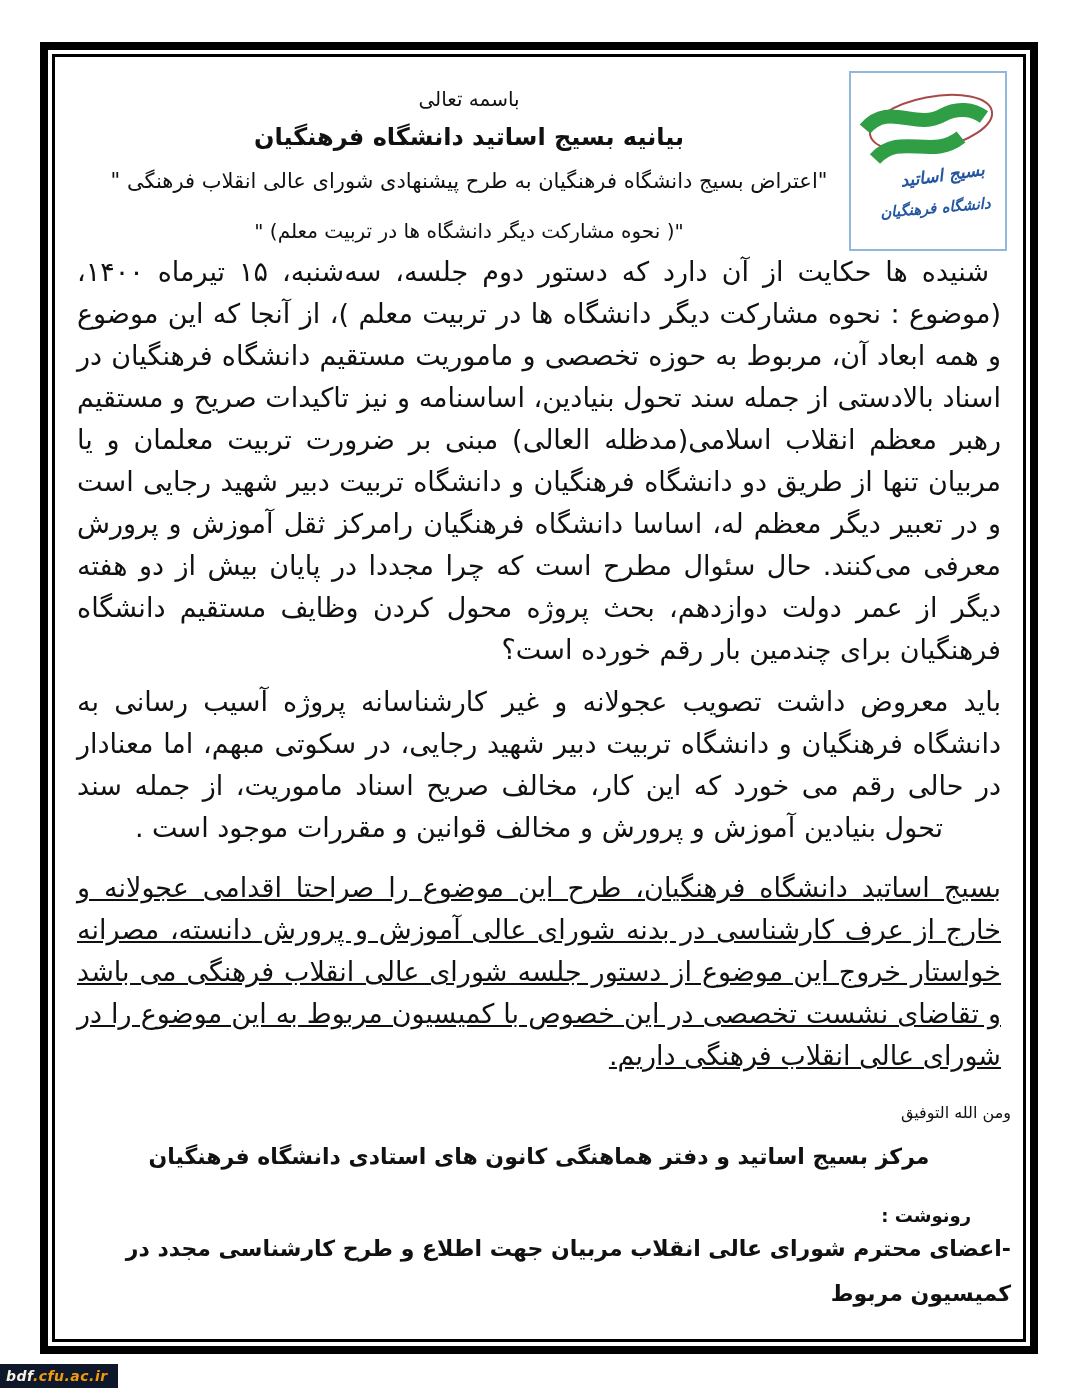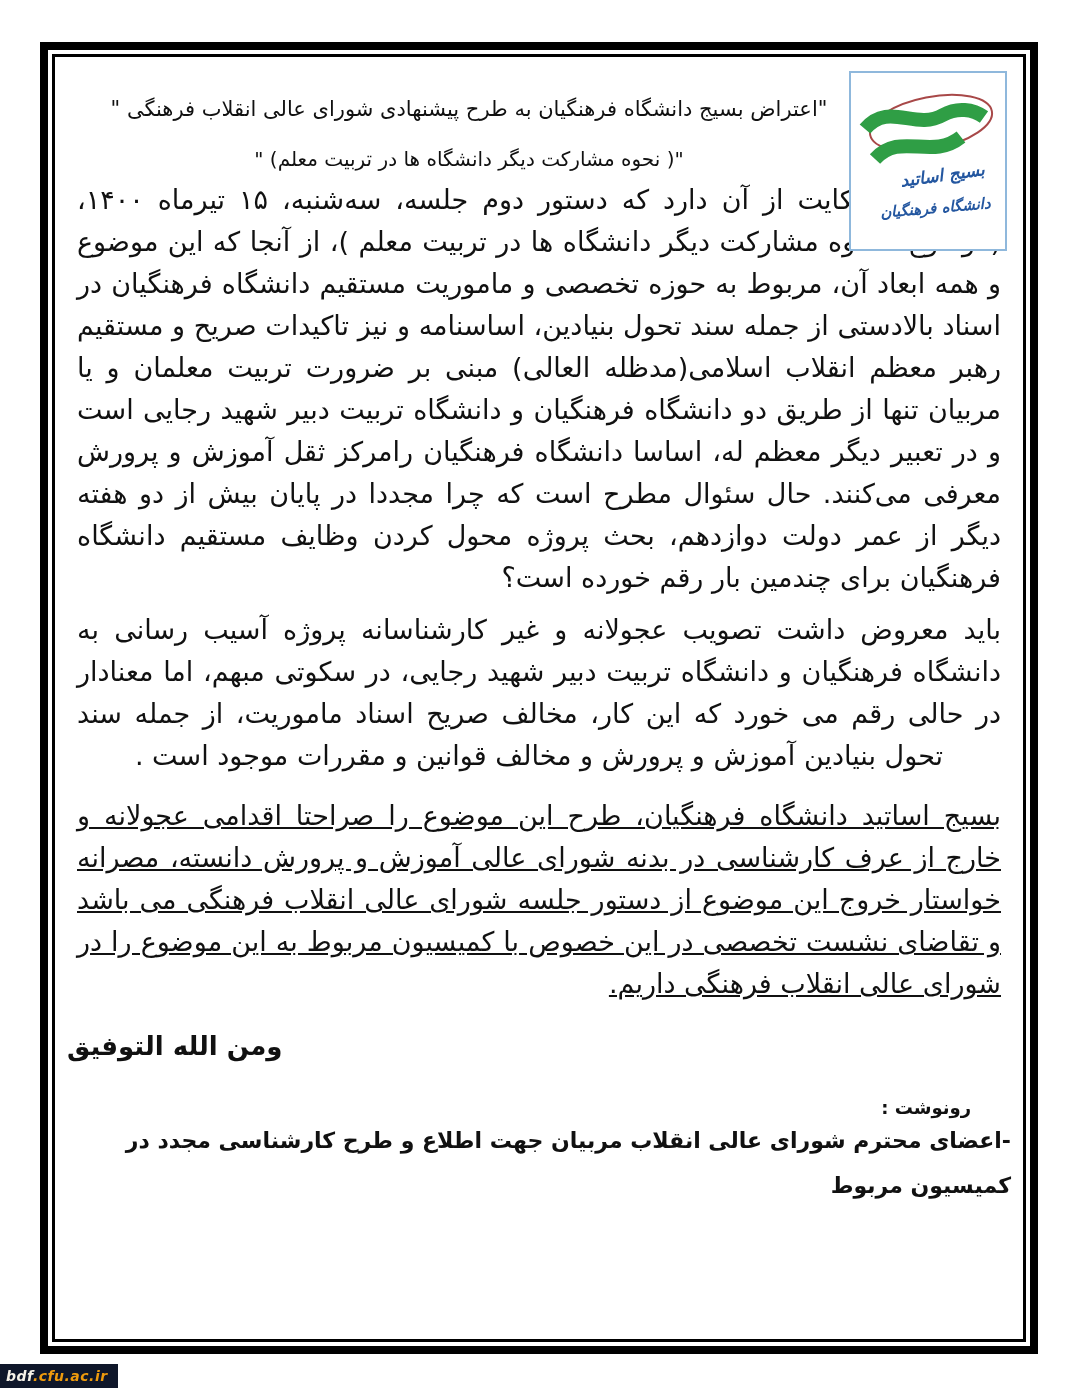--- a/index.html
+++ b/index.html
@@ -52,21 +52,21 @@
   .recipient-line3 { padding-right:38px; }
   .salutation { font-weight:normal; font-size:20px; padding-right:58px;
                 text-align:right; margin-top:4px; }
   
   .body-par { font-size:27px; line-height:42px; text-align:justify;
               text-justify:inter-word; margin:10px; }
   .par1 { margin-top:8px; text-indent:12px; }
   .par2 { margin-top:10px; text-align-last:center; }
   .par3 { margin-top:18px;text-decoration:underline; }
   
-  .benediction { text-align:left; font-weight:bold; font-size:26px; margin-top:26px; }
+  .benediction { text-align:right; font-weight:normal; font-size:16px; margin-top:26px; }
   .signature   { text-align:center; font-weight:bold; font-size:22px; margin-top:22px; }
   
   .cc-block { margin-top:36px; font-weight:bold; }
   .cc-label { text-align:right; font-size:18px; padding-right:40px; }
   .cc-item  { text-align:right; font-size:22px; line-height:45px; }
   .cc-item:first-of-type { margin-top:4px; }
   
   .watermark {
     position:absolute; left:0; top:1364px;
     background:#0f172a;
@@ -87,30 +87,33 @@
       <svg viewBox="0 0 154 176">
         <ellipse cx="80" cy="50" rx="62" ry="26" fill="none" stroke="#a84848" stroke-width="2" transform="rotate(-11 80 50)"></ellipse>
         <path d="M14,56 C 38,28 64,58 92,42 C106,34 122,36 133,44" fill="none" stroke="#2f9e45" stroke-width="14"></path>
         <path d="M24,86 C 50,58 80,88 110,64" fill="none" stroke="#2f9e45" stroke-width="14"></path>
       </svg>
       <div class="logo-line1">بسیج اساتید</div>
       <div class="logo-line2">دانشگاه فرهنگیان</div>
     </div>
 
     <div class="doc-header">
+      <div class="bismillah">باسمه تعالی</div>
+      <div class="doc-title">بیانیه بسیج اساتید دانشگاه فرهنگیان</div>
       <div class="doc-sub1">"اعتراض بسیج  دانشگاه فرهنگیان به طرح پیشنهادی شورای عالی انقلاب فرهنگی "</div>
       <div class="doc-sub2">"( نحوه مشارکت  دیگر دانشگاه ها در تربیت معلم)  "</div>
     </div>
 
 
     <p class="body-par par1">شنیده ها حکایت از آن دارد که دستور دوم جلسه، سه‌شنبه، ۱۵ تیرماه ۱۴۰۰، (موضوع : نحوه مشارکت  دیگر دانشگاه ها در تربیت معلم )، از آنجا که این موضوع و همه ابعاد آن،  مربوط به حوزه تخصصی و ماموریت مستقیم دانشگاه فرهنگیان در اسناد بالادستی از جمله سند تحول بنیادین، اساسنامه و نیز تاکیدات صریح و مستقیم رهبر معظم انقلاب اسلامی(مدظله العالی) مبنی بر ضرورت تربیت معلمان و یا مربیان تنها از طریق دو دانشگاه فرهنگیان و دانشگاه تربیت دبیر شهید رجایی است و در تعبیر دیگر معظم له، اساسا دانشگاه فرهنگیان رامرکز ثقل آموزش و پرورش معرفی می‌کنند. حال سئوال مطرح است که چرا مجددا در پایان بیش از دو هفته دیگر از عمر دولت دوازدهم، بحث پروژه محول کردن وظایف مستقیم دانشگاه فرهنگیان برای چندمین بار رقم خورده است؟</p>
     <p class="body-par par2">باید معروض داشت تصویب عجولانه و غیر کارشناسانه پروژه آسیب رسانی به دانشگاه فرهنگیان و دانشگاه تربیت دبیر شهید رجایی، در سکوتی مبهم، اما معنادار در حالی رقم می خورد که این کار، مخالف صریح اسناد ماموریت، از جمله سند تحول بنیادین آموزش و پرورش و مخالف قوانین و مقررات موجود است .</p>
     <p class="body-par par3">بسیج اساتید دانشگاه فرهنگیان، طرح این موضوع را صراحتا اقدامی عجولانه و خارج از عرف کارشناسی در بدنه شورای عالی آموزش و پرورش دانسته، مصرانه خواستار خروج این موضوع از دستور جلسه شورای عالی انقلاب فرهنگی می باشد و تقاضای نشست تخصصی در این خصوص با کمیسیون مربوط به این موضوع را در شورای عالی انقلاب فرهنگی داریم.</p>
 
     <div class="benediction">ومن الله التوفیق</div>
+    <div class="signature">مرکز بسیج اساتید و دفتر هماهنگی کانون های استادی دانشگاه فرهنگیان</div>
 
     <div class="cc-block">
       <div class="cc-label">رونوشت :</div>
       <div class="cc-item">-اعضای محترم شورای عالی انقلاب مربیان جهت اطلاع و طرح کارشناسی مجدد در کمیسیون مربوط</div>
 
     </div>
 
   </div>
 </div>
 

